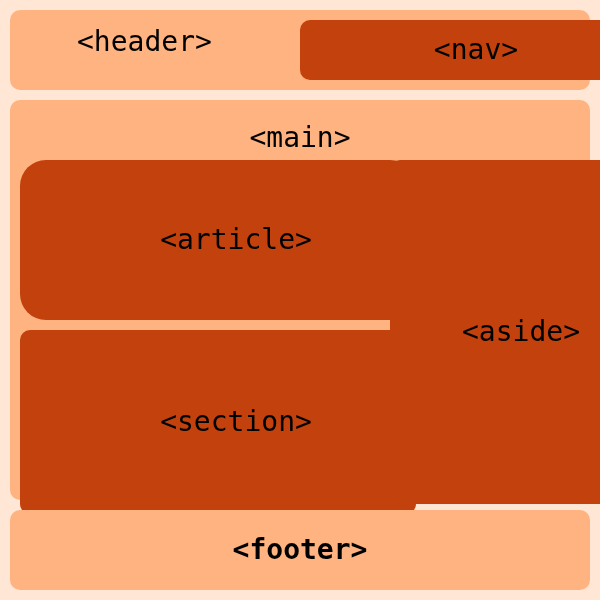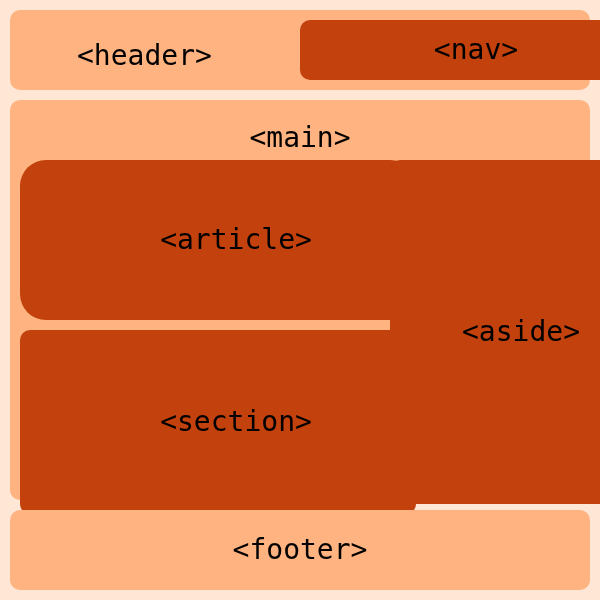--- a/index.html
+++ b/index.html
@@ -18,30 +18,30 @@
       align-items: center;
       justify-content: center;
       font-size: 28px;
       line-height: 1;
     }
     .outer { background: #FFB380; }
     .inner { background: #c2410c; padding-left: 36px; }
     .label { white-space: nowrap; }
 
     #header { left: 10px; top: 10px; width: 580px; height: 80px; justify-content: flex-start; }
-    #header .label { position: absolute; left: 67px; top: 32px; text-align: right; }
+    #header .label { position: absolute; left: 67px; top: 18px; text-align: right; }
     #nav { left: 300px; top: 20px; width: 280px; height: 60px; }
 
     #main { left: 10px; top: 100px; width: 580px; height: 400px; align-items: flex-start; }
     #main > .label { position: absolute; left: 0; right: 0; top: 16px; text-align: center; margin-top: 8px; }
     #article { left: 20px; top: 160px; width: 360px; height: 160px; border-radius: 26px; }
     #section { left: 20px; top: 330px; width: 360px; height: 184px; }
     #aside { left: 390px; top: 160px; width: 190px; height: 344px; }
 
-    #footer { left: 10px; top: 510px; width: 580px; height: 80px; }
+    #footer { left: 10px; top: 510px; width: 580px; height: 80px; font-weight: bold; }
   </style>
 </head>
 <body>
 
 <div id="header" class="box outer">
   <span class="label">&lt;header&gt;</span>
 </div>
 <div id="nav" class="box inner">
   <span class="label">&lt;nav&gt;</span>
 </div>

